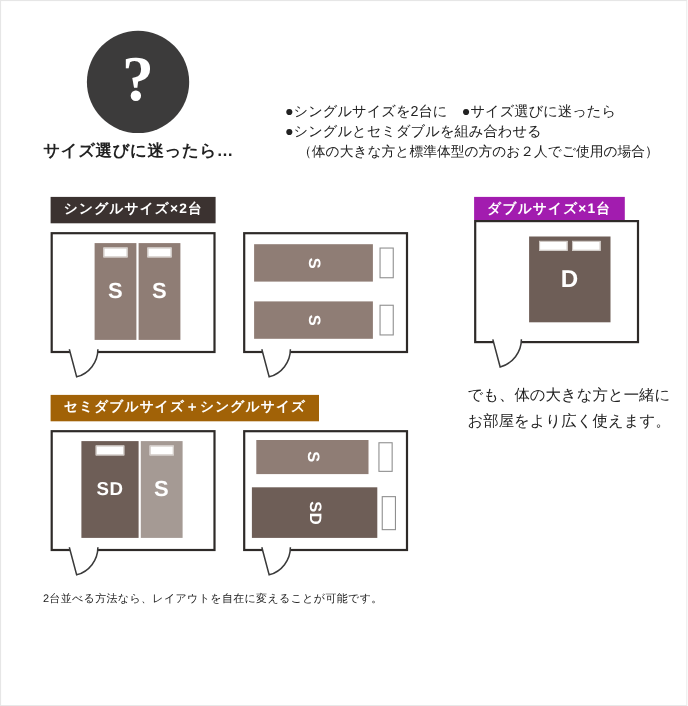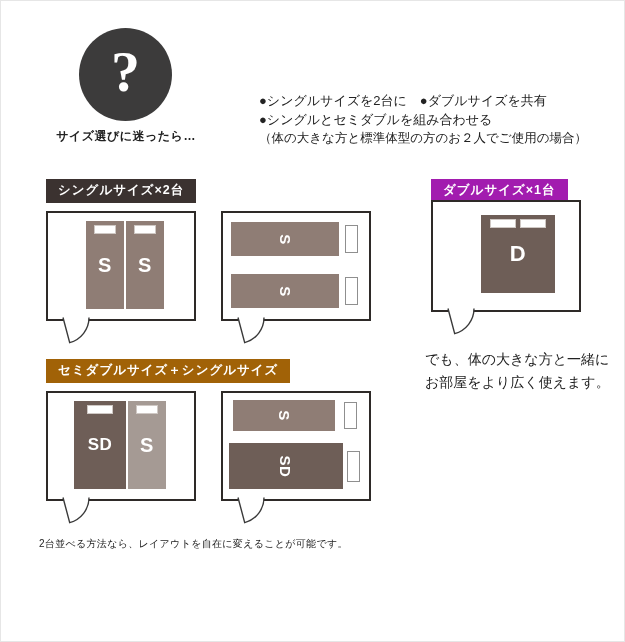--- a/index.html
+++ b/index.html
@@ -18,25 +18,25 @@
     position:absolute; left:78px; top:27px; width:93px; height:93px;
     border-radius:50%; display:flex; align-items:center; justify-content:center;
   }
   .q-mark {
     color:#fff; font-size:58px; font-weight:bold; line-height:1;
     font-family:"Liberation Serif","DejaVu Serif",serif;
     padding-bottom:6px;
   }
   .caption {
     position:absolute; left:20px; top:127px; width:210px; text-align:center;
-    font-size:12px; font-weight:bold; letter-spacing:.5px; white-space:nowrap;
+    font-size:15px; font-weight:bold; letter-spacing:.5px; white-space:nowrap;
   }
   .intro { position:absolute; left:258px; top:24px; font-size:14px; line-height:21.5px; }
   .bullets { position:absolute; left:258px; top:90px; font-size:13px; line-height:19px; }
-  .bullets .paren { font-size:12.5px; }
+  .bullets .paren { font-size:12.5px;margin-left:12px; }
 
   
   .badge {
     position:absolute; color:#fff; font-size:12.5px; font-weight:bold;
     padding:3px 12px 4px; letter-spacing:1px; white-space:nowrap;
   }
 
   
   .room { position:absolute; border:2px solid #2e2a28; background:#fff; }
   .bed { position:absolute; display:flex; align-items:center; justify-content:center; }
@@ -57,21 +57,21 @@
 <body>
 
 <div class="canvas">
 
   <div class="q-circle" style="background-color: rgb(60, 59, 59);">
     <span class="q-mark">?</span>
   </div>
   <div class="caption">サイズ選びに迷ったら…</div>
 
   <div class="bullets">
-    <div>●シングルサイズを2台に　●ダブルサイズを共有</div>
+    <div>●シングルサイズを2台に　●サイズ選びに迷ったら</div>
     <div>●シングルとセミダブルを組み合わせる</div>
     <div class="paren">（体の大きな方と標準体型の方のお２人でご使用の場合）</div>
   </div>
 
   <div class="badge" style="left: 45px; top: 178px; background-color: rgb(59, 50, 48); text-align: center;">シングルサイズ×2台</div>
   <div class="badge" style="left: 430px; top: 178px; background-color: #a21caf;">ダブルサイズ×1台</div>
 
   <div class="room" style="left:45px; top:210px; width:150px; height:110px;">
     <div class="bed" style="left: 38px; top: 8px; width: 38px; height: 88px; background-color: rgb(143, 125, 117);">
       <span class="pillow" style="left:8px; top:4px; width:22px; height:9px;"></span>

